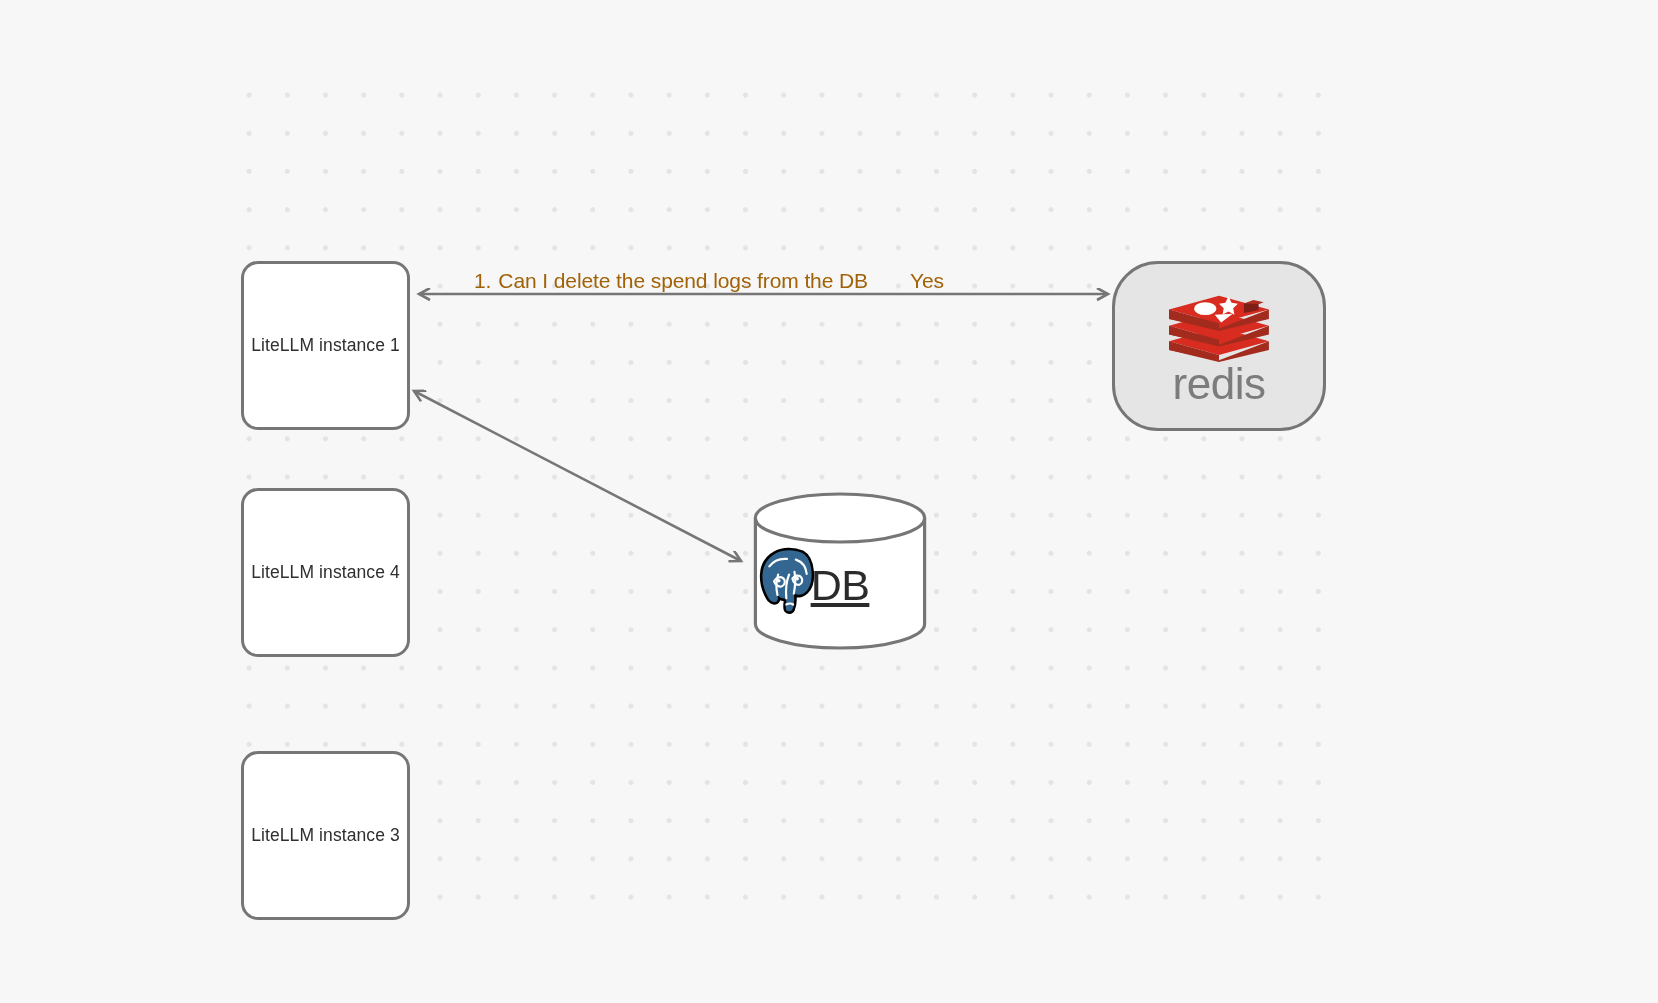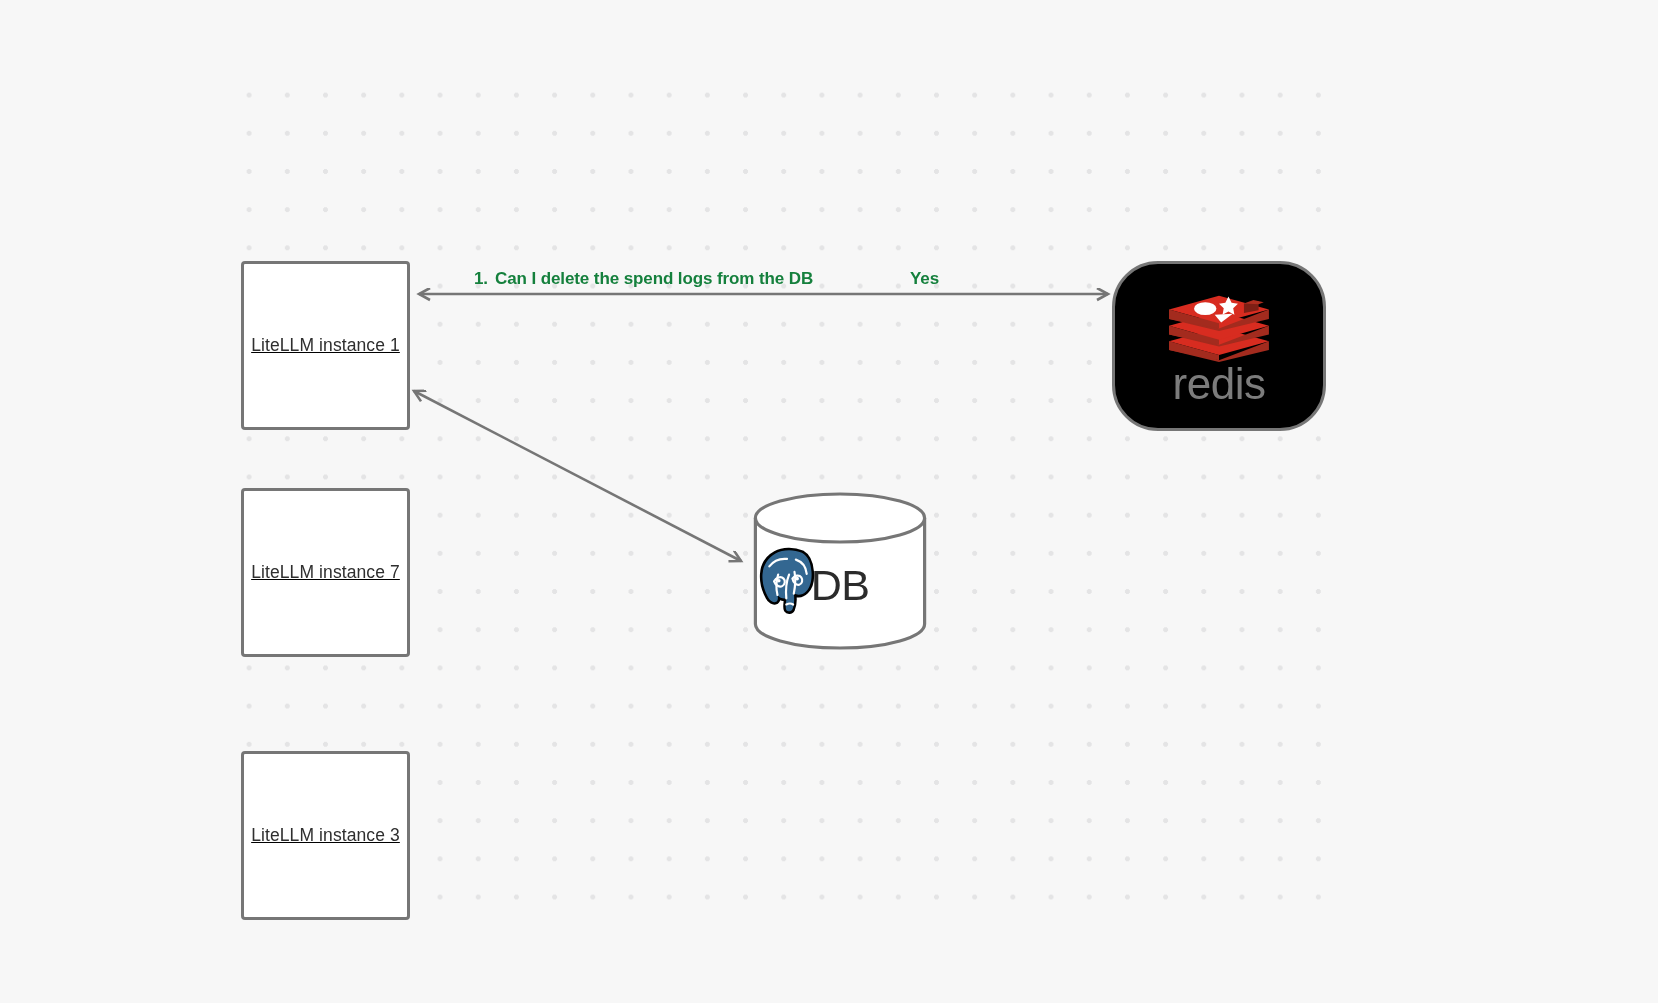--- a/index.html
+++ b/index.html
@@ -35,45 +35,44 @@
     width: 1658px;
     height: 1003px;
     overflow: visible;
   }
   
   .node-box {
     position: absolute;
     box-sizing: border-box;
     background: #ffffff;
     border: 3px solid #767676;
-    border-radius: 4px;
+    border-radius: 17px;
     display: flex;
     align-items: center;
     justify-content: center;
-    text-decoration: underline;
   }
   .node-box .node-label {
     font-size: 17.5px;
     color: #2f2f2f;
     font-family: "Liberation Sans", sans-serif;
     letter-spacing: 0.1px;
   }
   #box-instance-1 { left: 241px; top: 261px; width: 169px; height: 169px; }
   #box-instance-2 { left: 241px; top: 488px; width: 169px; height: 169px; }
   #box-instance-3 { left: 241px; top: 715px; width: 169px; height: 169px; margin-top: 36px; }
 
   
   #redis-node {
     position: absolute;
     left: 1112px;
     top: 261px;
     width: 214px;
     height: 170px;
     box-sizing: border-box;
-    background: #000000;
+    background: #e5e5e5;
     border: 3px solid #767676;
     border-radius: 46px;
     display: flex;
     flex-direction: column;
     align-items: center;
     justify-content: center;
   }
   #redis-logo-mark { width: 104px; height: 74px; display: block; margin-bottom: 1px; }
   #redis-wordmark {
     font-size: 44px;
@@ -104,29 +103,30 @@
     justify-content: center;
     gap: 1px;
   }
   #pg-elephant { width: 68px; height: 68px; display: block; }
   #db-text {
     font-size: 43px;
     font-weight: 400;
     color: #2b2b2b;
     font-family: "Liberation Sans", sans-serif;
     letter-spacing: -0.5px;
+    text-decoration: underline;
   }
 
   
   .edge-label {
     position: absolute;
     font-family: "Liberation Sans", sans-serif;
-    font-weight: bold;
-    font-size: 17px;
-    color: #15803d;
+    font-weight: normal;
+    font-size: 21px;
+    color: #a16207;
     white-space: nowrap;
     letter-spacing: -0.1px;
   }
   #label-step-1 { left: 474px; top: 269px; }
   #label-step-1 .step-num { margin-right: 7px; }
   #label-yes { left: 910px; top: 269px; }
   #label-step-2 { left: 552px; top: 435px; }
   #label-step-2 .step-num { margin-right: 7px; }
 </style>
 </head>
@@ -156,21 +156,21 @@
   </div>
 
   <div class="edge-label" id="label-yes">Yes</div>
 
 
   <div class="node-box" id="box-instance-1">
     <span class="node-label">LiteLLM instance 1</span>
   </div>
 
   <div class="node-box" id="box-instance-2">
-    <span class="node-label">LiteLLM instance 7</span>
+    <span class="node-label">LiteLLM instance 4</span>
   </div>
 
   <div class="node-box" id="box-instance-3">
     <span class="node-label">LiteLLM instance 3</span>
   </div>
 
   <div id="redis-node">
     <svg id="redis-logo-mark" viewBox="0 0 120 86" xmlns="http://www.w3.org/2000/svg">
 
       <path d="M2,62 L60,84 L118,62 L118,72 L60,86 L2,72 Z" fill="#a32b1e"></path>

